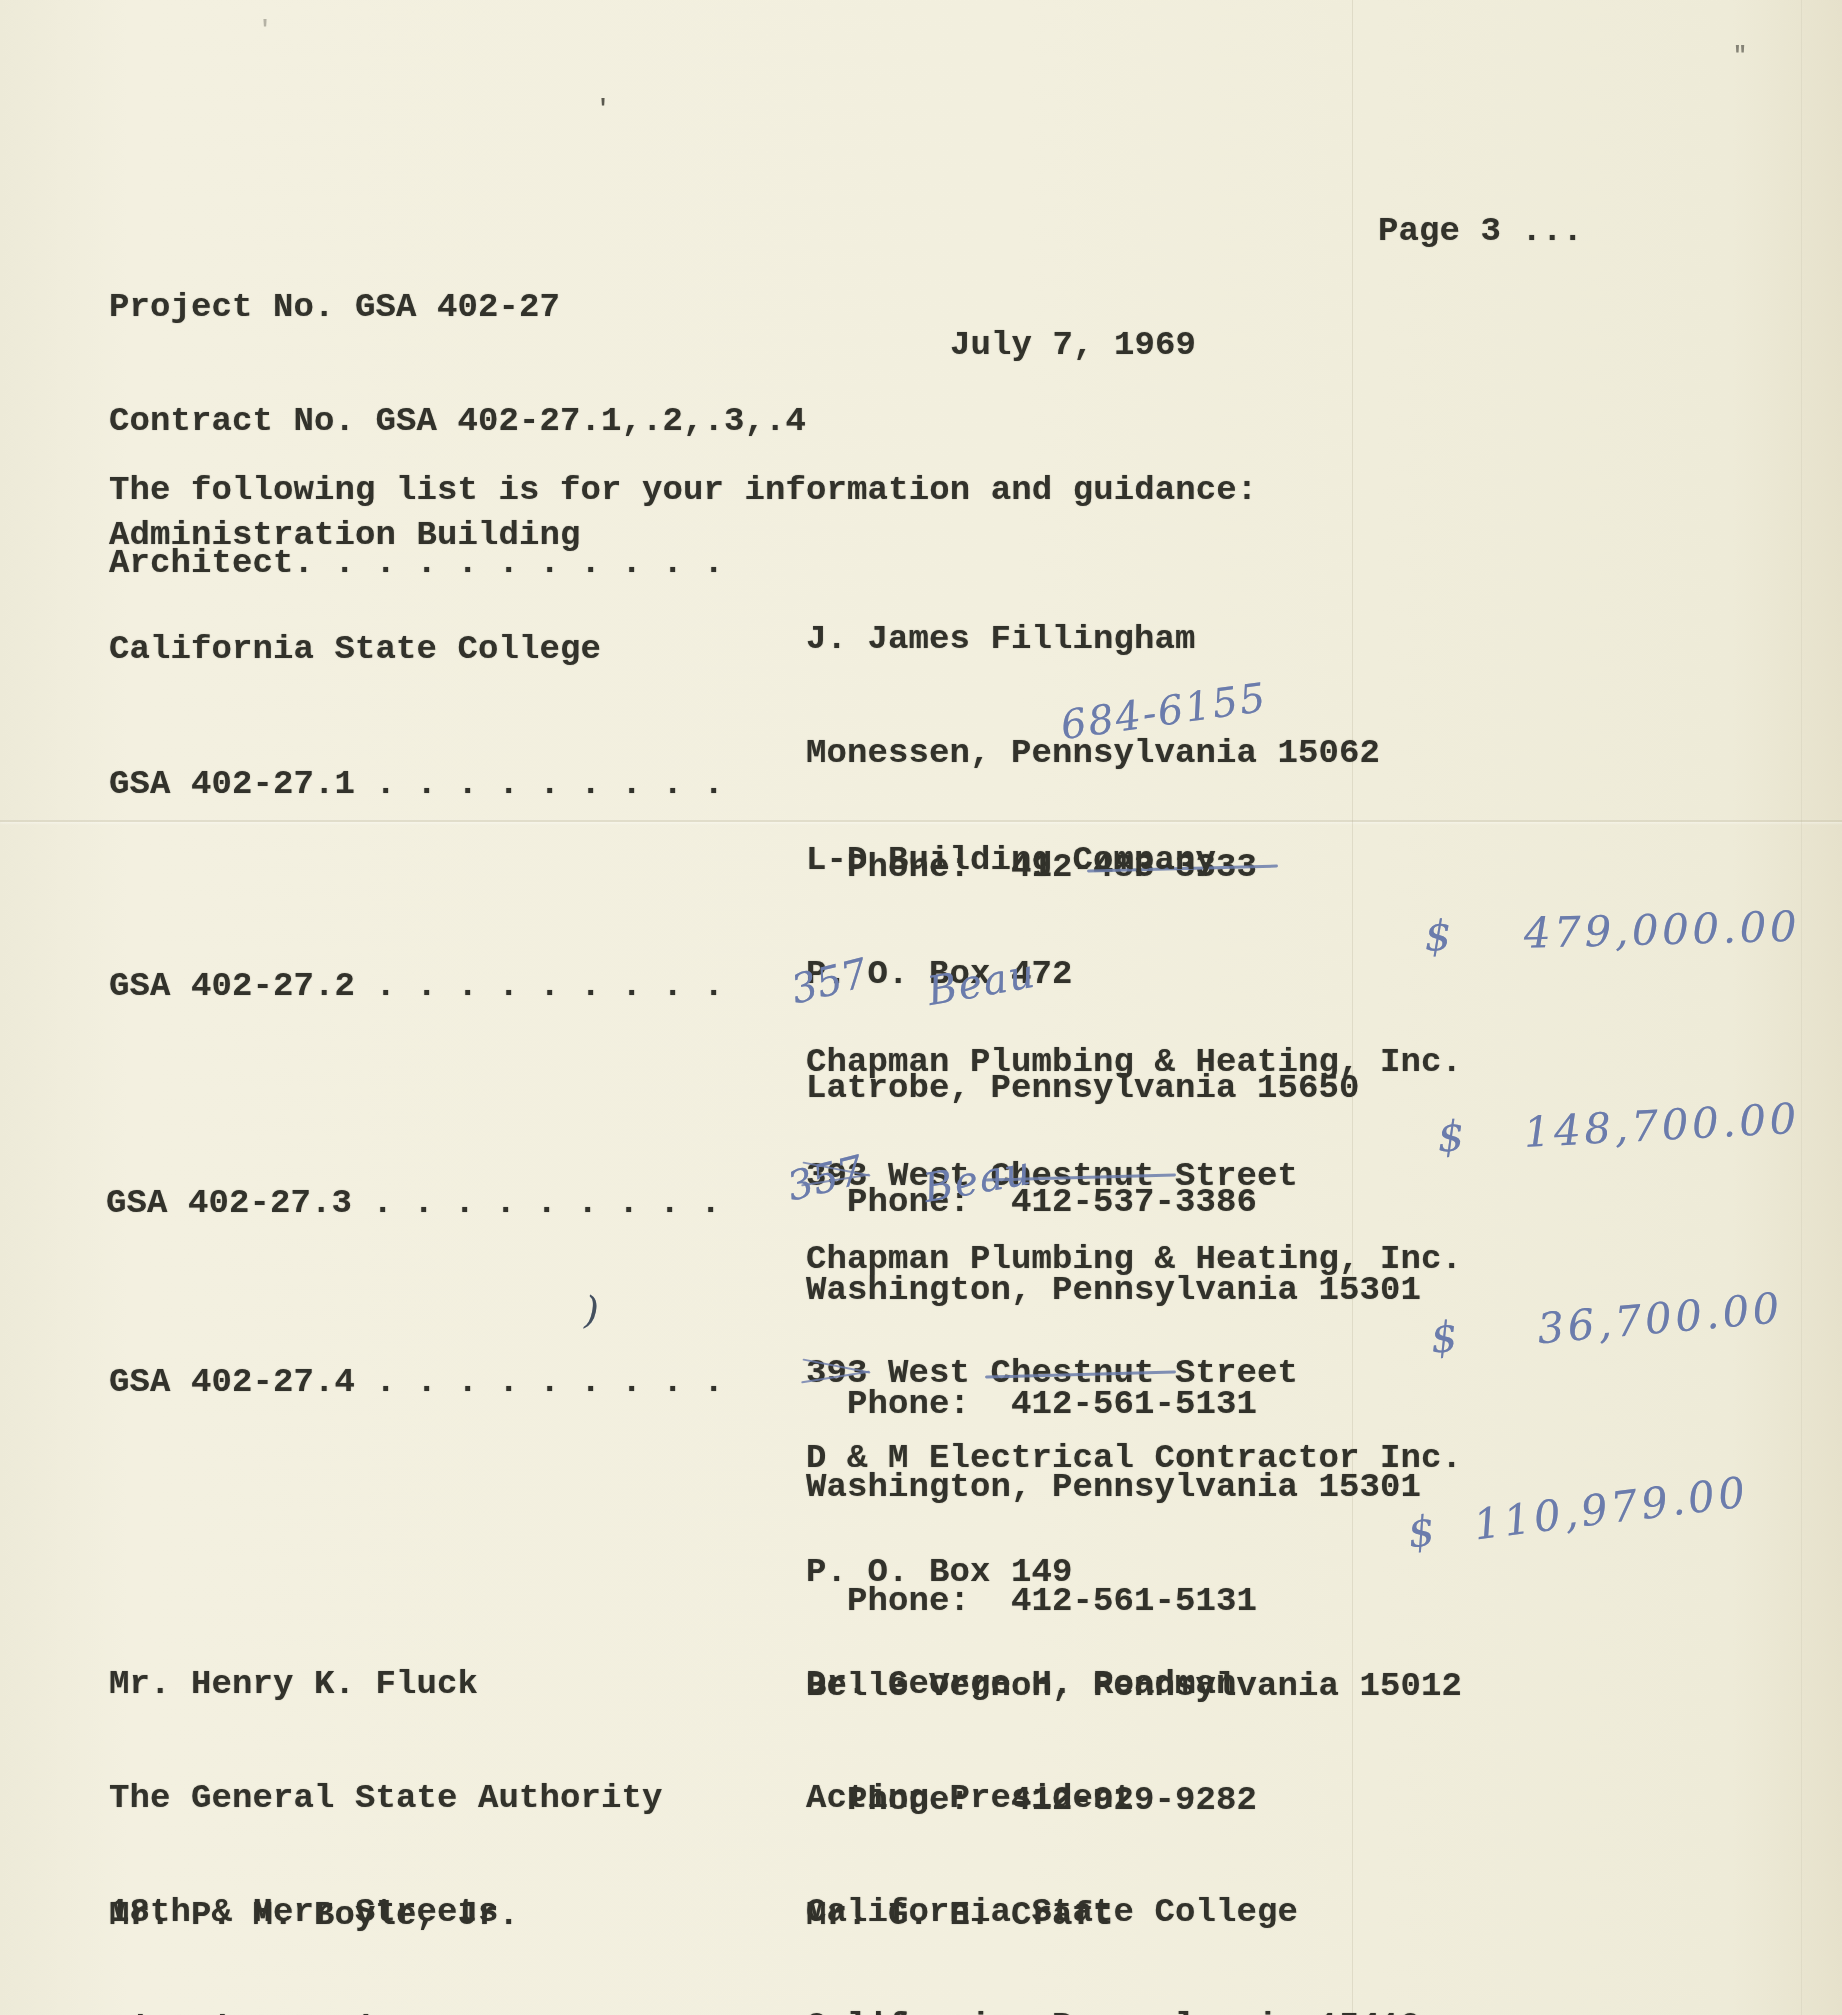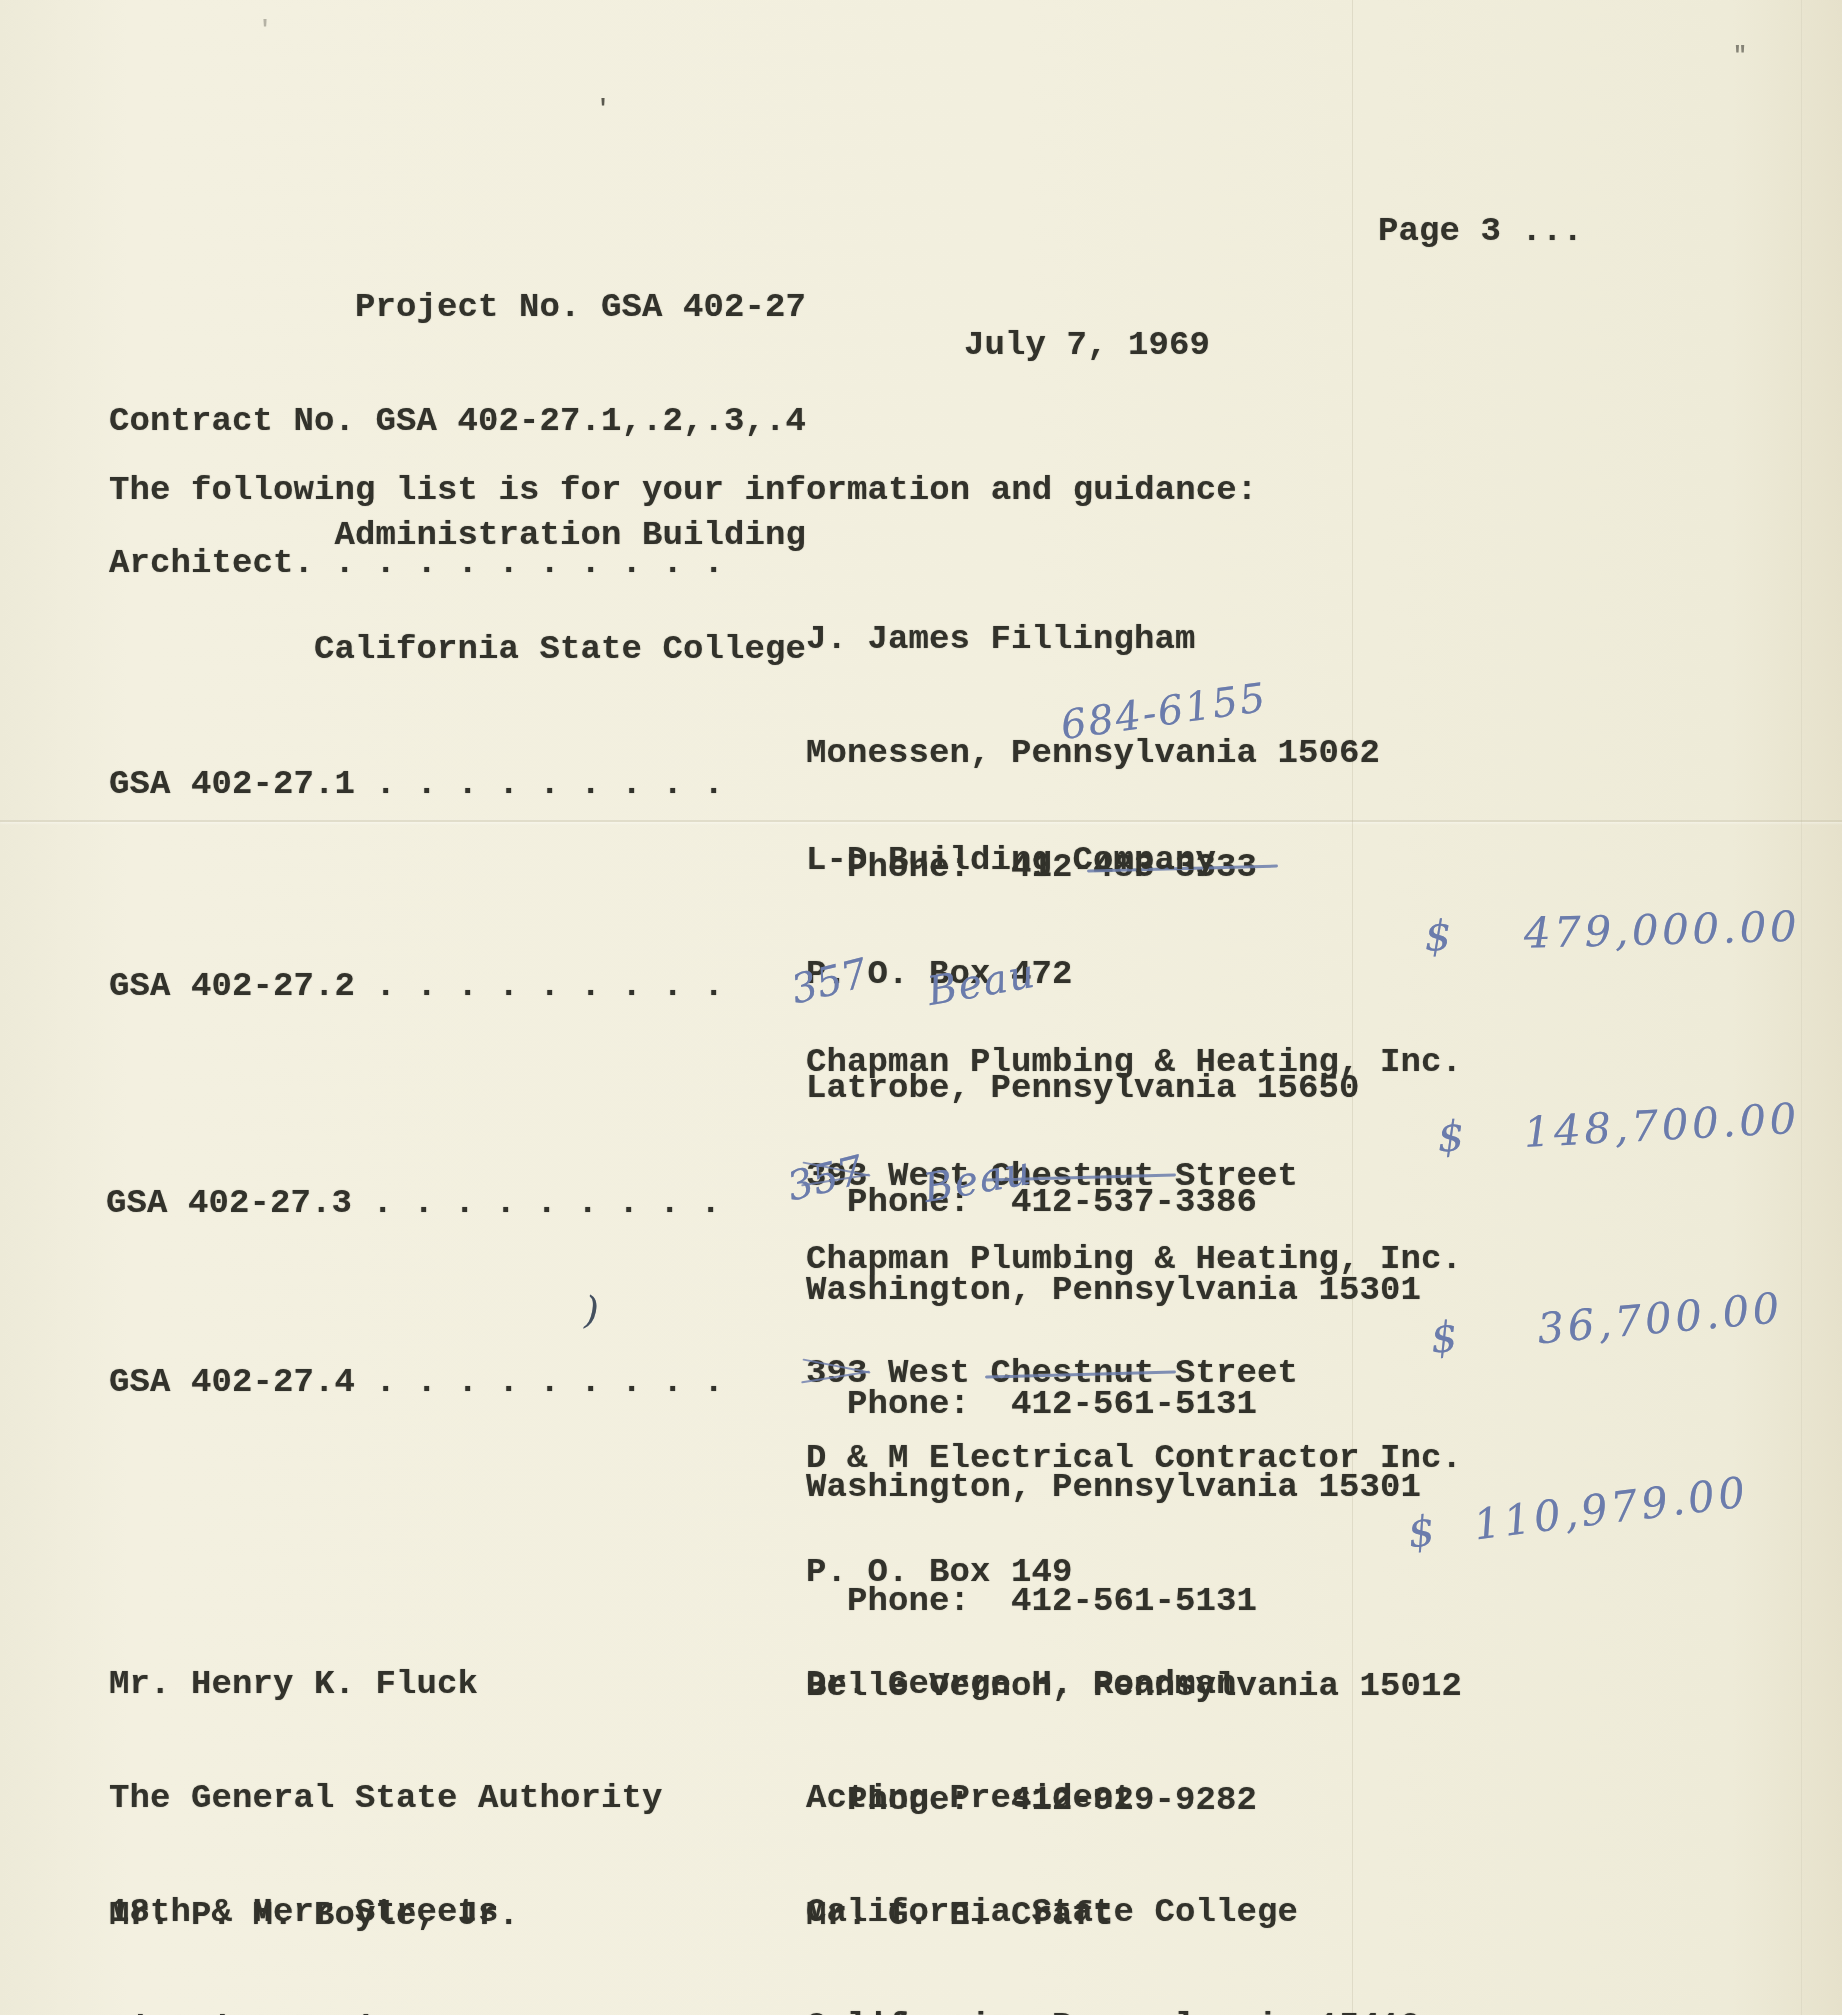--- a/index.html
+++ b/index.html
@@ -44,28 +44,28 @@
 <body>
 
 <div class="texture crease-h" style="top:820px;"></div>
 <div class="texture crease-v" style="left:1352px;"></div>
 <div class="texture crease-v" style="left:1801px; opacity:.6;"></div>
 
 <div class="texture speck" style="left:596px; top:97px;">'</div>
 <div class="texture speck" style="left:1733px; top:44px; opacity:.7;">"</div>
 <div class="texture speck" style="left:258px; top:18px; opacity:.4;">'</div>
 
-<div class="tw" style="left:109px; top:212px;text-align:right;">
+<div class="tw" style="left:109px; top:212px;">
   <div>Project No. GSA 402-27</div>
   <div>Contract No. GSA 402-27.1,.2,.3,.4</div>
   <div>Administration Building</div>
   <div>California State College</div>
 </div>
 <div class="tw" style="left:1378px; top:212px;">Page 3 ...</div>
-<div class="tw" style="left:950px; top:326px;margin-left:14px;">July 7, 1969</div>
+<div class="tw" style="left:950px; top:326px;">July 7, 1969</div>
 <div class="tw" style="left:109px; top:471px;">The following list is for your information and guidance:</div>
 
 <div class="tw" style="left:109px; top:544px;text-align:center;">Architect. . . . . . . . . . .</div>
 <div class="tw" style="left:806px; top:544px;">
   <div>J. James Fillingham</div>
   <div>Monessen, Pennsylvania 15062</div>
   <div><span>  Phone:  412-</span><span class="strike">483-3333</span></div>
 </div>
 <div class="hand" style="left:1060px; top:688px; font-size:40px; letter-spacing:2px; transform:rotate(-8deg);">684-6155</div>
 

